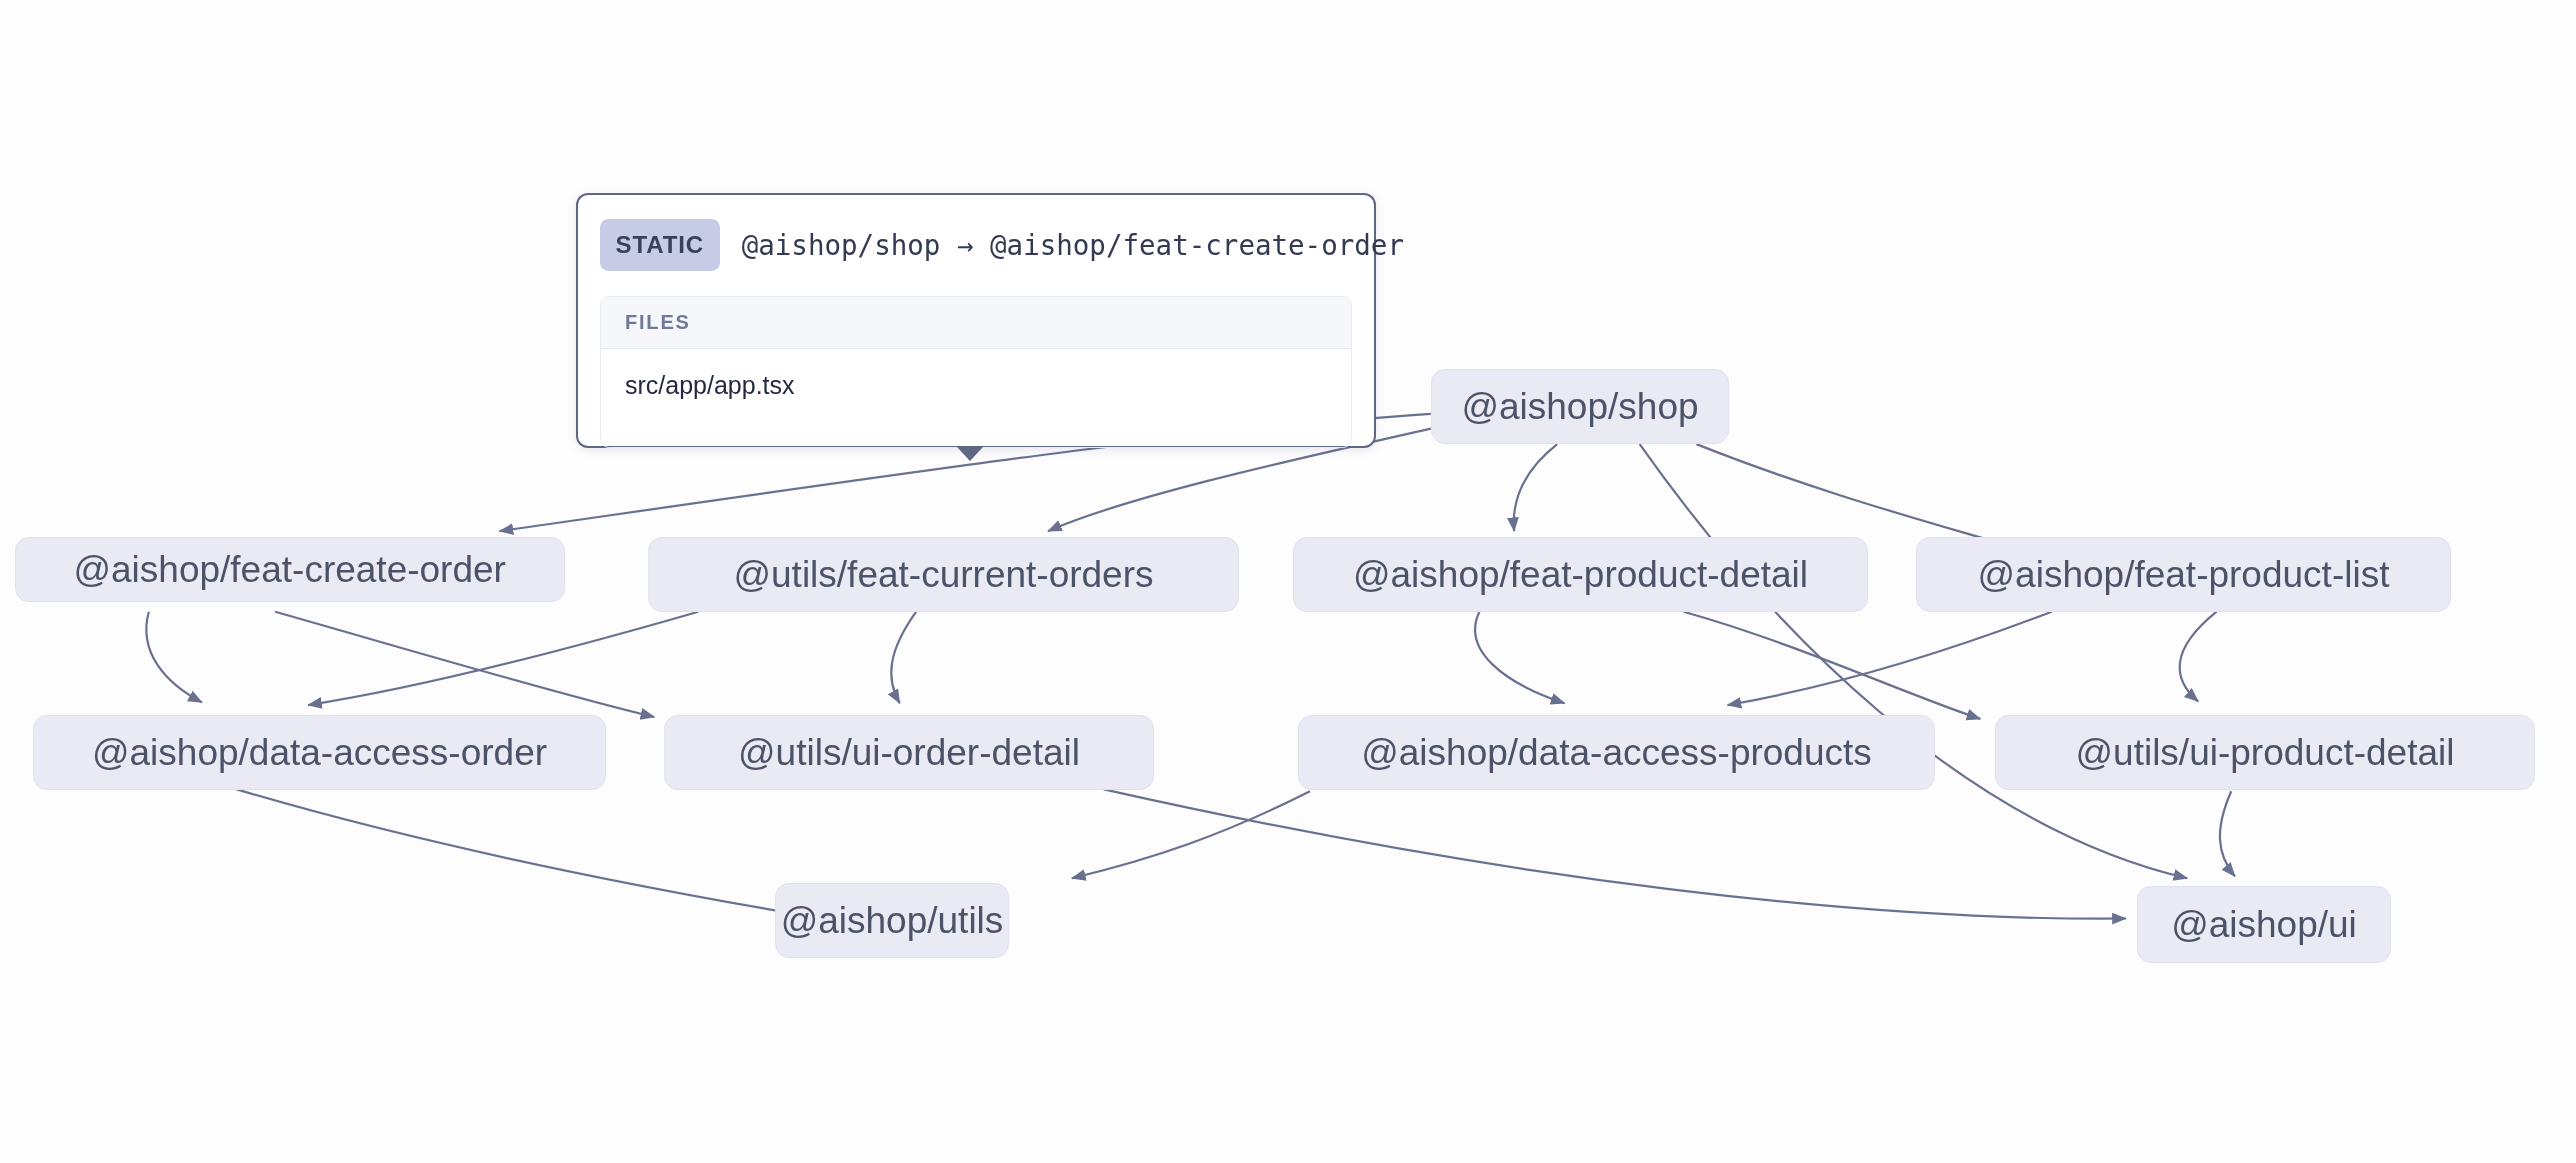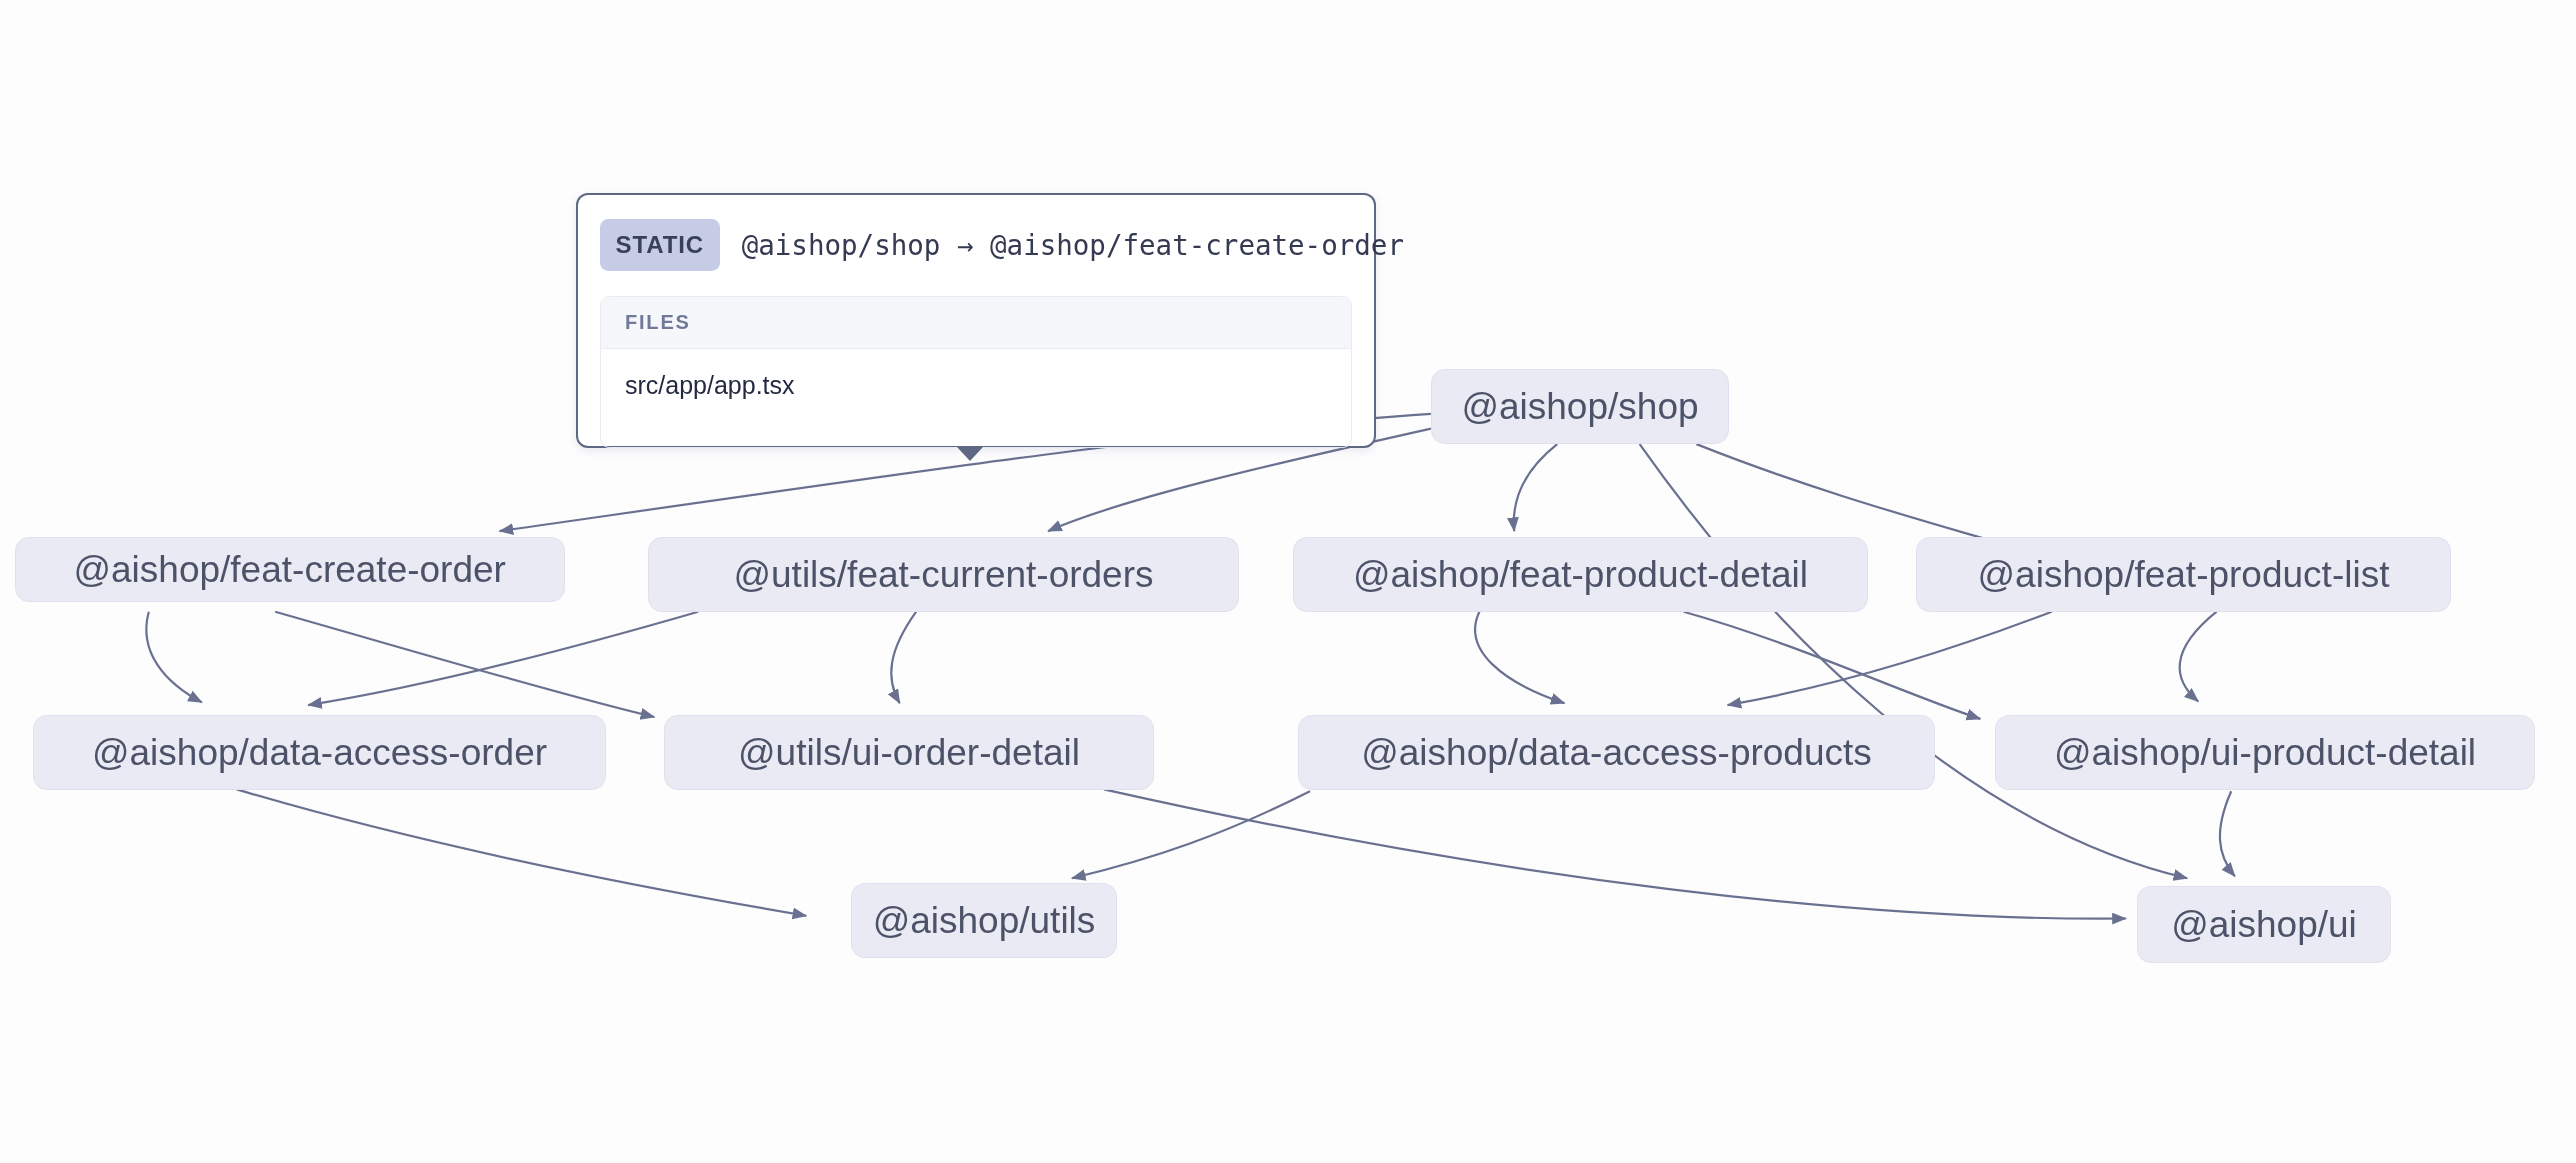--- a/index.html
+++ b/index.html
@@ -114,22 +114,22 @@
 
   <div id="nodes-layer">
       <div class="node" style="left: 1431px; top: 369px; width: 298px; height: 75px;">@aishop/shop</div>
       <div class="node" style="left: 14.7px; top: 537px; width: 550px; height: 65px;">@aishop/feat-create-order</div>
       <div class="node" style="left: 648px; top: 537px; width: 591px; height: 75px;">@utils/feat-current-orders</div>
       <div class="node" style="left: 1293px; top: 537px; width: 575px; height: 75px;">@aishop/feat-product-detail</div>
       <div class="node" style="left: 1916px; top: 537px; width: 535px; height: 75px;">@aishop/feat-product-list</div>
       <div class="node" style="left: 33px; top: 715px; width: 573px; height: 75px;">@aishop/data-access-order</div>
       <div class="node" style="left: 664px; top: 715px; width: 490px; height: 75px;">@utils/ui-order-detail</div>
       <div class="node" style="left: 1298px; top: 715px; width: 637px; height: 75px;">@aishop/data-access-products</div>
-      <div class="node" style="left: 1995px; top: 715px; width: 540px; height: 75px;">@aishop/ui-product-detail</div>
-      <div class="node" style="left: 851px; top: 883px; width: 266px; height: 75px;">@aishop/utils</div>
+      <div class="node" style="left: 1995px; top: 715px; width: 540px; height: 75px;">@utils/ui-product-detail</div>
+      <div class="node" style="left: 775px; top: 883px; width: 234px; height: 75px;">@aishop/utils</div>
       <div class="node" style="left: 2137px; top: 886px; width: 254px; height: 77px;">@aishop/ui</div>
     </div>
 
   <div id="edge-tooltip" style="left: 576px; top: 193px; width: 800px; height: 255px;">
     <div class="tooltip-header">
       <span class="type-badge">STATIC</span>
       <span class="edge-label">@aishop/shop → @aishop/feat-create-order</span>
     </div>
     <div class="files-box">
       <div class="files-header">FILES</div>

